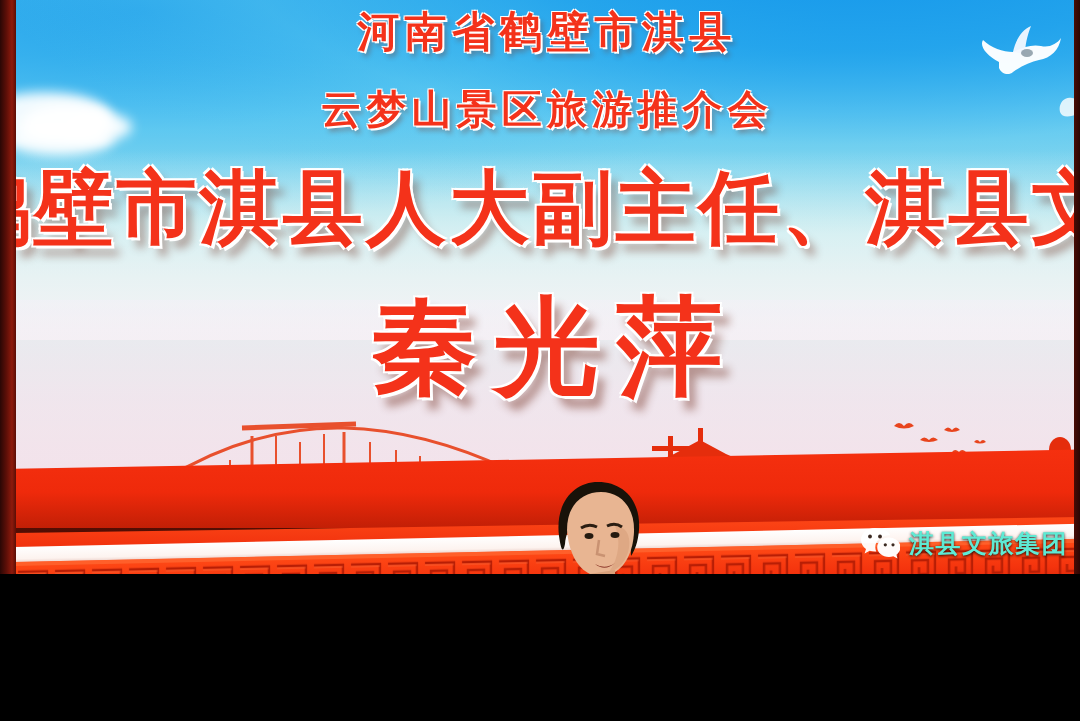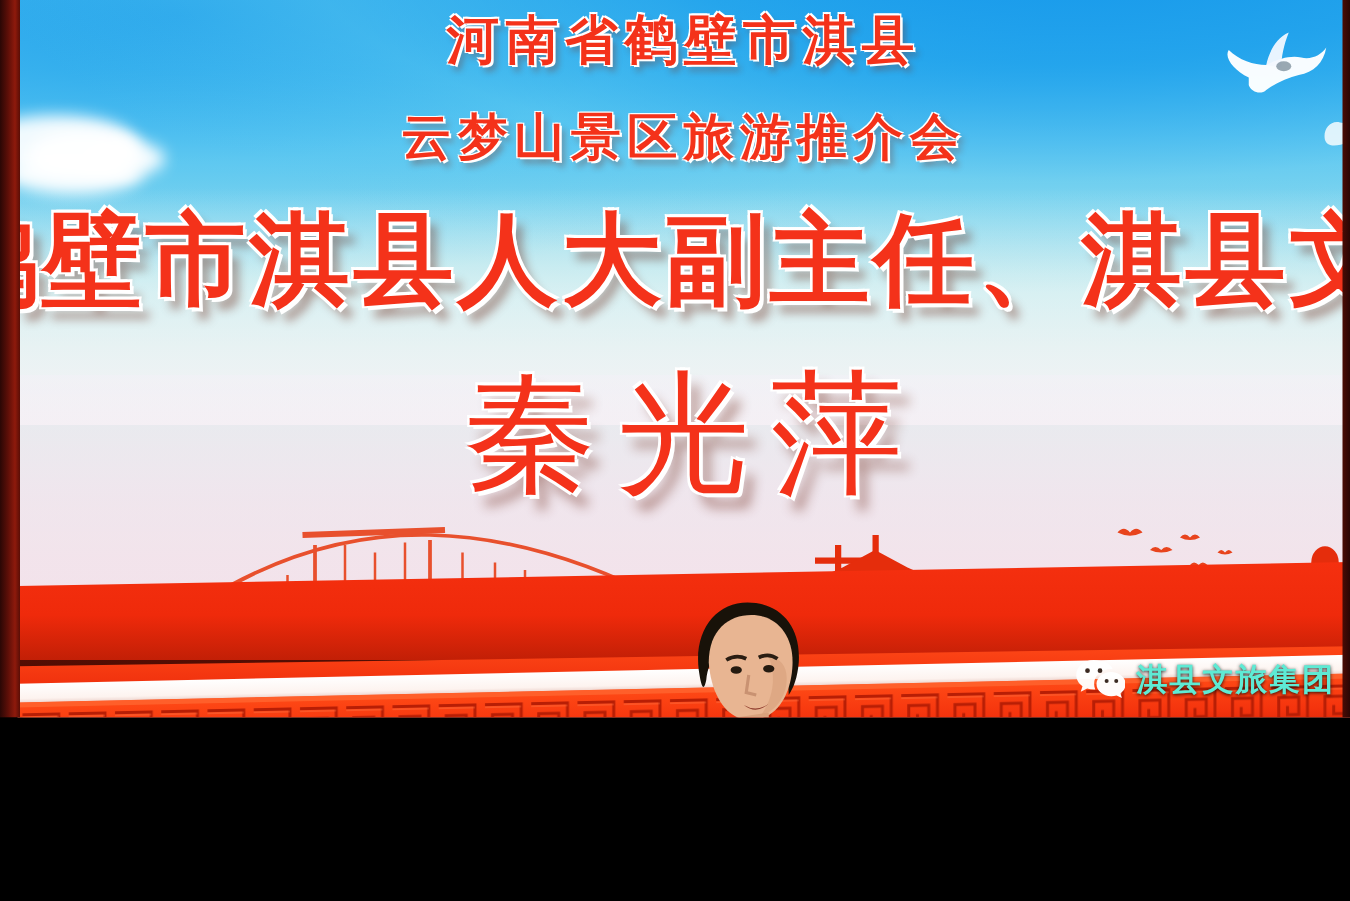--- a/index.html
+++ b/index.html
@@ -67,21 +67,21 @@
     font-weight:bold;font-size:80px;color:#f4321a;
     letter-spacing:.04em;white-space:nowrap;text-align:left;
     text-shadow:
       3px 3px 0 #ffffff, -2px -2px 0 #ffffff,
       2px -2px 0 #ffffff, -2px 2px 0 #ffffff,
       8px 10px 8px rgba(110,40,25,.42);
   }
   .nameline{
     position:absolute;top:276px;left:16px;right:0;text-align:center;
     font-family:"DejaVu Serif","Liberation Serif",serif;
-    font-weight:normal;font-size:106px;color:#f4321a;
+    font-weight:bold;font-size:106px;color:#f4321a;
     letter-spacing:.16em;white-space:nowrap;
     text-shadow:
       3px 3px 0 #ffffff, -2px -2px 0 #ffffff,
       2px -2px 0 #ffffff, -2px 2px 0 #ffffff,
       9px 12px 9px rgba(110,40,25,.45);
   }
 
   
   .silhouette{position:absolute;left:0;right:0;bottom:0;height:230px;}
   .silhouette svg{display:block;width:100%;height:100%;}

